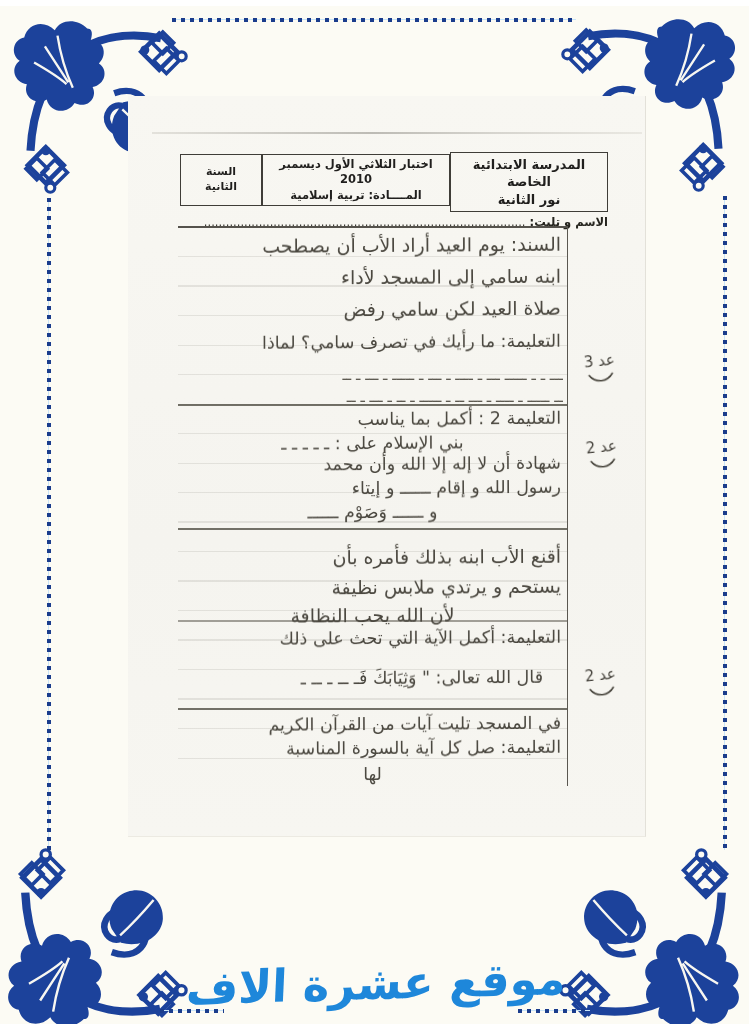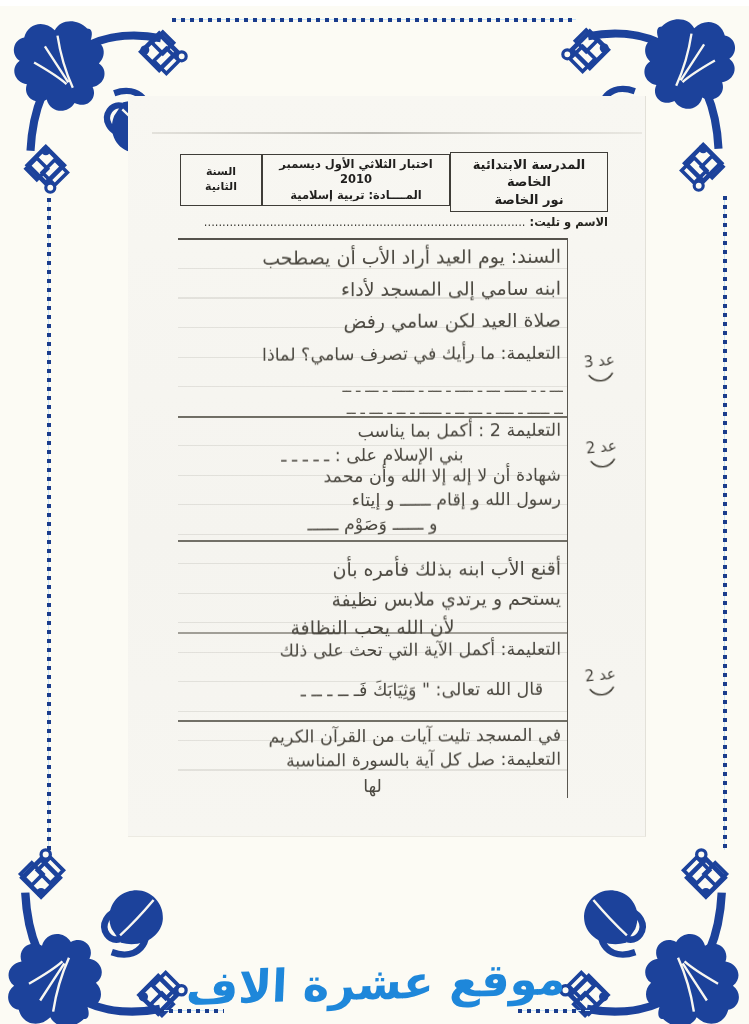--- a/index.html
+++ b/index.html
@@ -33,21 +33,21 @@
     display:flex;flex-direction:column;align-items:center;justify-content:center;
     color:#201f1d;font-weight:bold;text-align:center;line-height:1.35;}
   .cell .ln{display:block;}
   .cell-year{left:180px;top:148px;width:82px;height:52px;font-size:11px;}
   .cell-exam{left:262px;top:148px;width:188px;height:52px;font-size:11.5px;}
   .cell-school{left:450px;top:146px;width:158px;height:60px;font-size:13px;}
   .name-row{position:absolute;left:180px;top:209px;width:428px;height:18px;
     direction:rtl;font-size:11.5px;font-weight:bold;color:#26251f;white-space:nowrap;overflow:hidden;}
   .name-row .dots{font-weight:normal;color:#3c3b35;letter-spacing:1px;}
   
-  .content{position:absolute;left:178px;top:232px;width:390px;height:560px;box-sizing:border-box;
+  .content{position:absolute;left:178px;top:220px;width:390px;height:560px;box-sizing:border-box;
     border-top:2px solid #55524c;border-right:1.6px solid #5a5750;
     background:repeating-linear-gradient(to bottom,rgba(0,0,0,0) 0 28px,rgba(122,119,110,.16) 28px 29.5px);}
   .divider{position:absolute;left:0;width:100%;height:1.6px;background:#5b584f;opacity:.85;}
   .divider.light{opacity:.55;}
   .hwline{position:absolute;right:6px;left:6px;direction:rtl;
     color:#4a473f;font-size:19px;white-space:nowrap;
     filter:blur(.2px);transform:rotate(-.4deg);}
   .hwline.small{font-size:17.5px;}
   .hwline.center{text-align:center;}
   .dashline{position:absolute;right:4px;left:4px;direction:rtl;color:#5d5a51;
@@ -115,21 +115,21 @@
     <span class="ln">السنة</span>
     <span class="ln">الثانية</span>
   </div>
   <div class="cell cell-exam" dir="rtl">
     <span class="ln">اختبار الثلاثي الأول ديسمبر 2010</span>
     <span class="ln">المــــادة: تربية إسلامية</span>
   </div>
   <div class="cell cell-school" dir="rtl">
     <span class="ln">المدرسة الابتدائية</span>
     <span class="ln">الخاصة</span>
-    <span class="ln">نور الخاصة</span>
+    <span class="ln">نور الثانية</span>
   </div>
 
   <div class="name-row">
     <span>الاسم و تليت:</span>
     <span class="dots">........................................................................................</span>
   </div>
 
   <div class="content">
     <div class="divider" style="top:176px"></div>
     <div class="divider" style="top:300px"></div>

